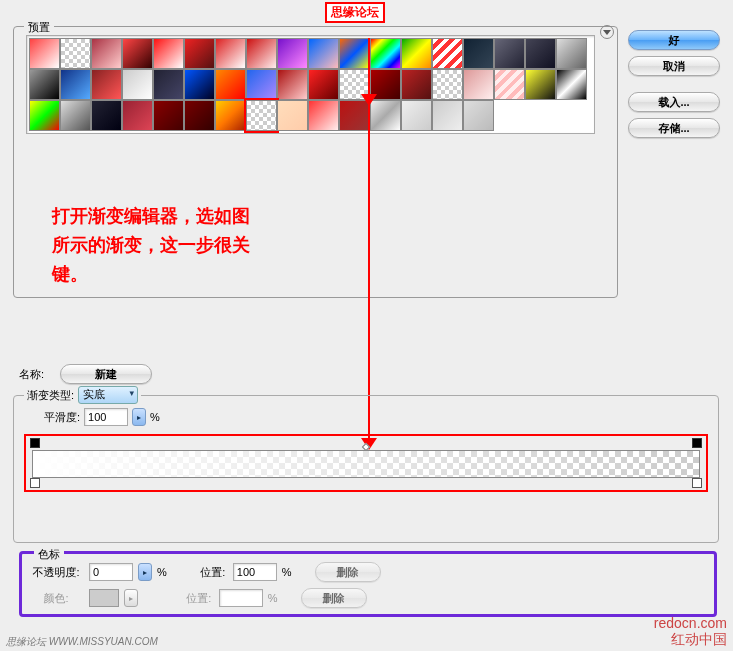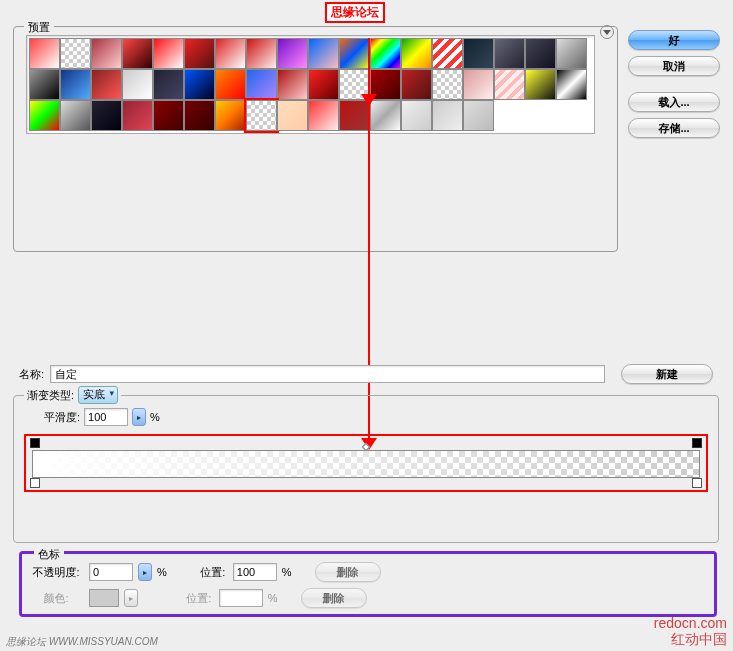--- a/index.html
+++ b/index.html
@@ -2,21 +2,21 @@
 <html><head>
   <meta charset="utf-8">
   <style>
     * { box-sizing: border-box; margin: 0; padding: 0; }
     body { font-family: "Lucida Grande", Arial, sans-serif; font-size: 11px; background: #eeeeee; width: 733px; height: 651px; position: relative; }
     
     .title-highlight { position: absolute; top: 2px; left: 325px; border: 2px solid #ff0000; padding: 0 4px; background: #fff; font-size: 12px; color: #ff0000; font-weight: bold; }
     
     .dialog { position: absolute; top: 20px; left: 5px; right: 5px; bottom: 20px; }
     
-    .presets-group { position: absolute; top: 6px; left: 8px; width: 605px; height: 226px; border: 1px solid #999; border-radius: 4px; padding: 8px; }
+    .presets-group { position: absolute; top: 6px; left: 8px; width: 605px; height: 272px; border: 1px solid #999; border-radius: 4px; padding: 8px; }
     .presets-label { position: absolute; top: -7px; left: 10px; background: #eeeeee; padding: 0 4px; font-size: 11px; }
     .presets-menu-circle { position: absolute; top: -2px; right: 3px; width: 14px; height: 14px; border: 1px solid #888; border-radius: 50%; display: flex; align-items: center; justify-content: center; cursor: pointer; }
     .presets-menu-circle::after { content: ''; border-left: 4px solid transparent; border-right: 4px solid transparent; border-top: 5px solid #555; }
     
     .swatch-grid { position: absolute; top: 8px; left: 12px; right: 22px; display: flex; flex-wrap: wrap; gap: 0; background: #fff; border: 1px solid #aaa; padding: 2px; box-shadow: inset 1px 1px 2px rgba(0,0,0,0.15); }
     .swatch { width: 31px; height: 31px; border: 1px solid #888; cursor: pointer; flex-shrink: 0; }
     .swatch.selected-highlight { outline: 2px solid #ff0000; outline-offset: 0; }
     
     .annotation-text { position: absolute; top: 175px; left: 38px; font-size: 18px; font-weight: bold; color: #ff0000; line-height: 1.6; font-family: SimSun, serif; }
     
@@ -30,21 +30,21 @@
     .aqua-btn.default { background: linear-gradient(#bde1ff, #6db5fb 48%, #4a9ef3 52%, #8fc9fa); font-weight: bold; }
     .aqua-btn.plain { border: 1px solid #aaa; background: linear-gradient(#fff,#e8e8e8 48%,#dcdcdc 52%,#f5f5f5); font-weight: bold; }
     
     .name-row { position: absolute; top: 344px; left: 14px; right: 8px; display: flex; align-items: center; gap: 6px; }
     .name-label { font-size: 11px; }
     .name-input { flex: 1; max-width: 555px; height: 18px; border: 1px solid #aaa; padding: 0 4px; font-size: 11px; background: #fff; box-shadow: inset 1px 1px 2px rgba(0,0,0,0.12); }
     .new-btn { width: 92px; height: 20px; margin-left: 10px; }
     
     .type-group { position: absolute; top: 375px; left: 8px; width: 706px; height: 148px; border: 1px solid #aaa; border-radius: 4px; }
     .type-row { position: absolute; top: -10px; left: 10px; background: #eeeeee; padding: 0 3px; display: flex; align-items: center; gap: 4px; }
-    .select-aqua { height: 18px; border: 1px solid #7aa; border-radius: 3px; background: linear-gradient(#dff1ff,#aed6f7); font-size: 11px; padding: 0 12px 0 4px; cursor: pointer; position: relative; }
+    .select-aqua { height: 18px; border: 1px solid #7aa; border-radius: 3px; background: linear-gradient(#dff1ff,#aed6f7); font-size: 11px; padding: 0 32px 0 4px; cursor: pointer; position: relative; }
     .select-aqua::after { content: '▾'; position: absolute; right: 3px; top: 1px; color: #246; font-size: 9px; }
     
     .smooth-row { position: absolute; top: 12px; left: 30px; display: flex; align-items: center; gap: 4px; }
     .num-input { width: 44px; height: 18px; border: 1px solid #aaa; padding: 0 3px; font-size: 11px; background: #fff; box-shadow: inset 1px 1px 2px rgba(0,0,0,0.12); }
     .pct { font-size: 11px; }
     .spinner { width: 14px; height: 18px; border: 1px solid #7a9cc7; border-radius: 3px; background: linear-gradient(#c9e0ff,#8bb8ef); display: flex; align-items: center; justify-content: center; font-size: 8px; color: #135; cursor: pointer; }
     
     .gradient-editor { position: absolute; top: 38px; left: 10px; right: 10px; height: 58px; border: 2px solid #ff0000; }
     .grad-bar { position: absolute; top: 14px; left: 6px; right: 6px; height: 28px; border: 1px solid #888; background: linear-gradient(to right, rgba(255,255,255,1), rgba(255,255,255,0)), repeating-conic-gradient(#ccc 0 25%, #fff 0 50%) 0 0/12px 12px; }
     .opacity-stop { position: absolute; top: 2px; width: 10px; height: 10px; background: #000; border: 1px solid #333; cursor: pointer; }
@@ -125,37 +125,37 @@
         <div class="swatch" style="background: linear-gradient(135deg, rgb(255, 204, 0), rgb(255, 119, 0), rgb(170, 34, 0));"></div>
         <div class="swatch selected-highlight" style="background: repeating-conic-gradient(rgb(204, 204, 204) 0deg, rgb(204, 204, 204) 25%, rgb(255, 255, 255) 0deg, rgb(255, 255, 255) 50%) 0px 0px / 8px 8px;"></div>
         <div class="swatch" style="background: linear-gradient(135deg, rgb(255, 221, 187), rgb(255, 204, 170));"></div>
         <div class="swatch" style="background: linear-gradient(135deg, rgb(255, 51, 51), rgb(255, 238, 238));"></div>
         <div class="swatch" style="background: linear-gradient(135deg, rgb(187, 17, 17), rgb(153, 51, 51));"></div>
         <div class="swatch" style="background: linear-gradient(135deg, rgb(238, 238, 238), rgb(170, 170, 170), rgb(255, 255, 255));"></div>
         <div class="swatch" style="background: linear-gradient(135deg, rgb(238, 238, 238), rgb(204, 204, 204));"></div>
         <div class="swatch" style="background: linear-gradient(135deg, rgb(204, 204, 204), rgb(238, 238, 238));"></div>
         <div class="swatch" style="background: linear-gradient(135deg, rgb(221, 221, 221), rgb(187, 187, 187));"></div>
       </div>
+    <div class="annotation-text" id="annotation">打开渐变编辑器，选如图<br>所示的渐变，这一步很关<br>键。</div>
   </div>
 
   <div class="arrow-line-short"></div>
   <div class="arrow-head-short"></div>
   <div class="arrow-line"></div>
   <div class="arrow-head"></div>
 
   <div class="right-buttons">
     <button class="aqua-btn default">好</button>
     <button class="aqua-btn plain">取消</button>
     <button class="aqua-btn plain" style="margin-top:10px">载入...</button>
     <button class="aqua-btn plain">存储...</button>
   </div>
 
   <div class="name-row">
     <span class="name-label">名称:</span>
-    <input class="name-input" value="自定" style="">
     <button class="aqua-btn plain new-btn">新建</button>
   </div>
 
   <div class="type-group">
     <div class="type-row">
       <span class="lbl">渐变类型:</span>
       <div class="select-aqua"><span>实底</span></div>
     </div>
     <div class="smooth-row">
       <span class="lbl">平滑度:</span>

